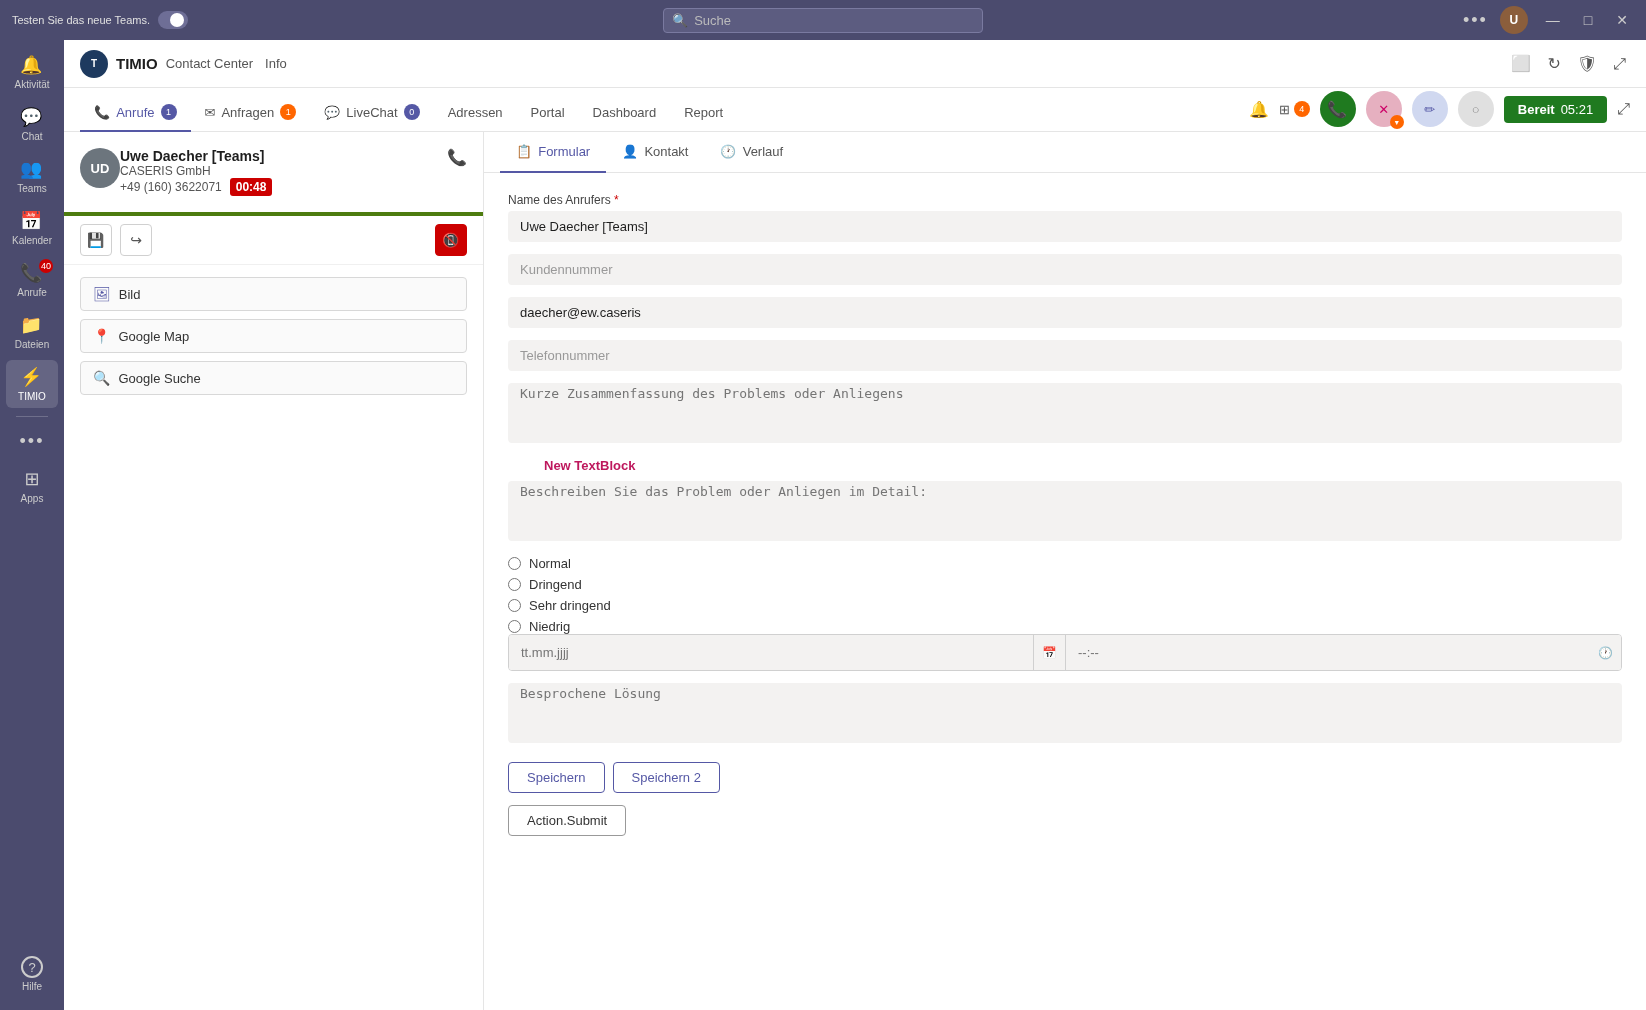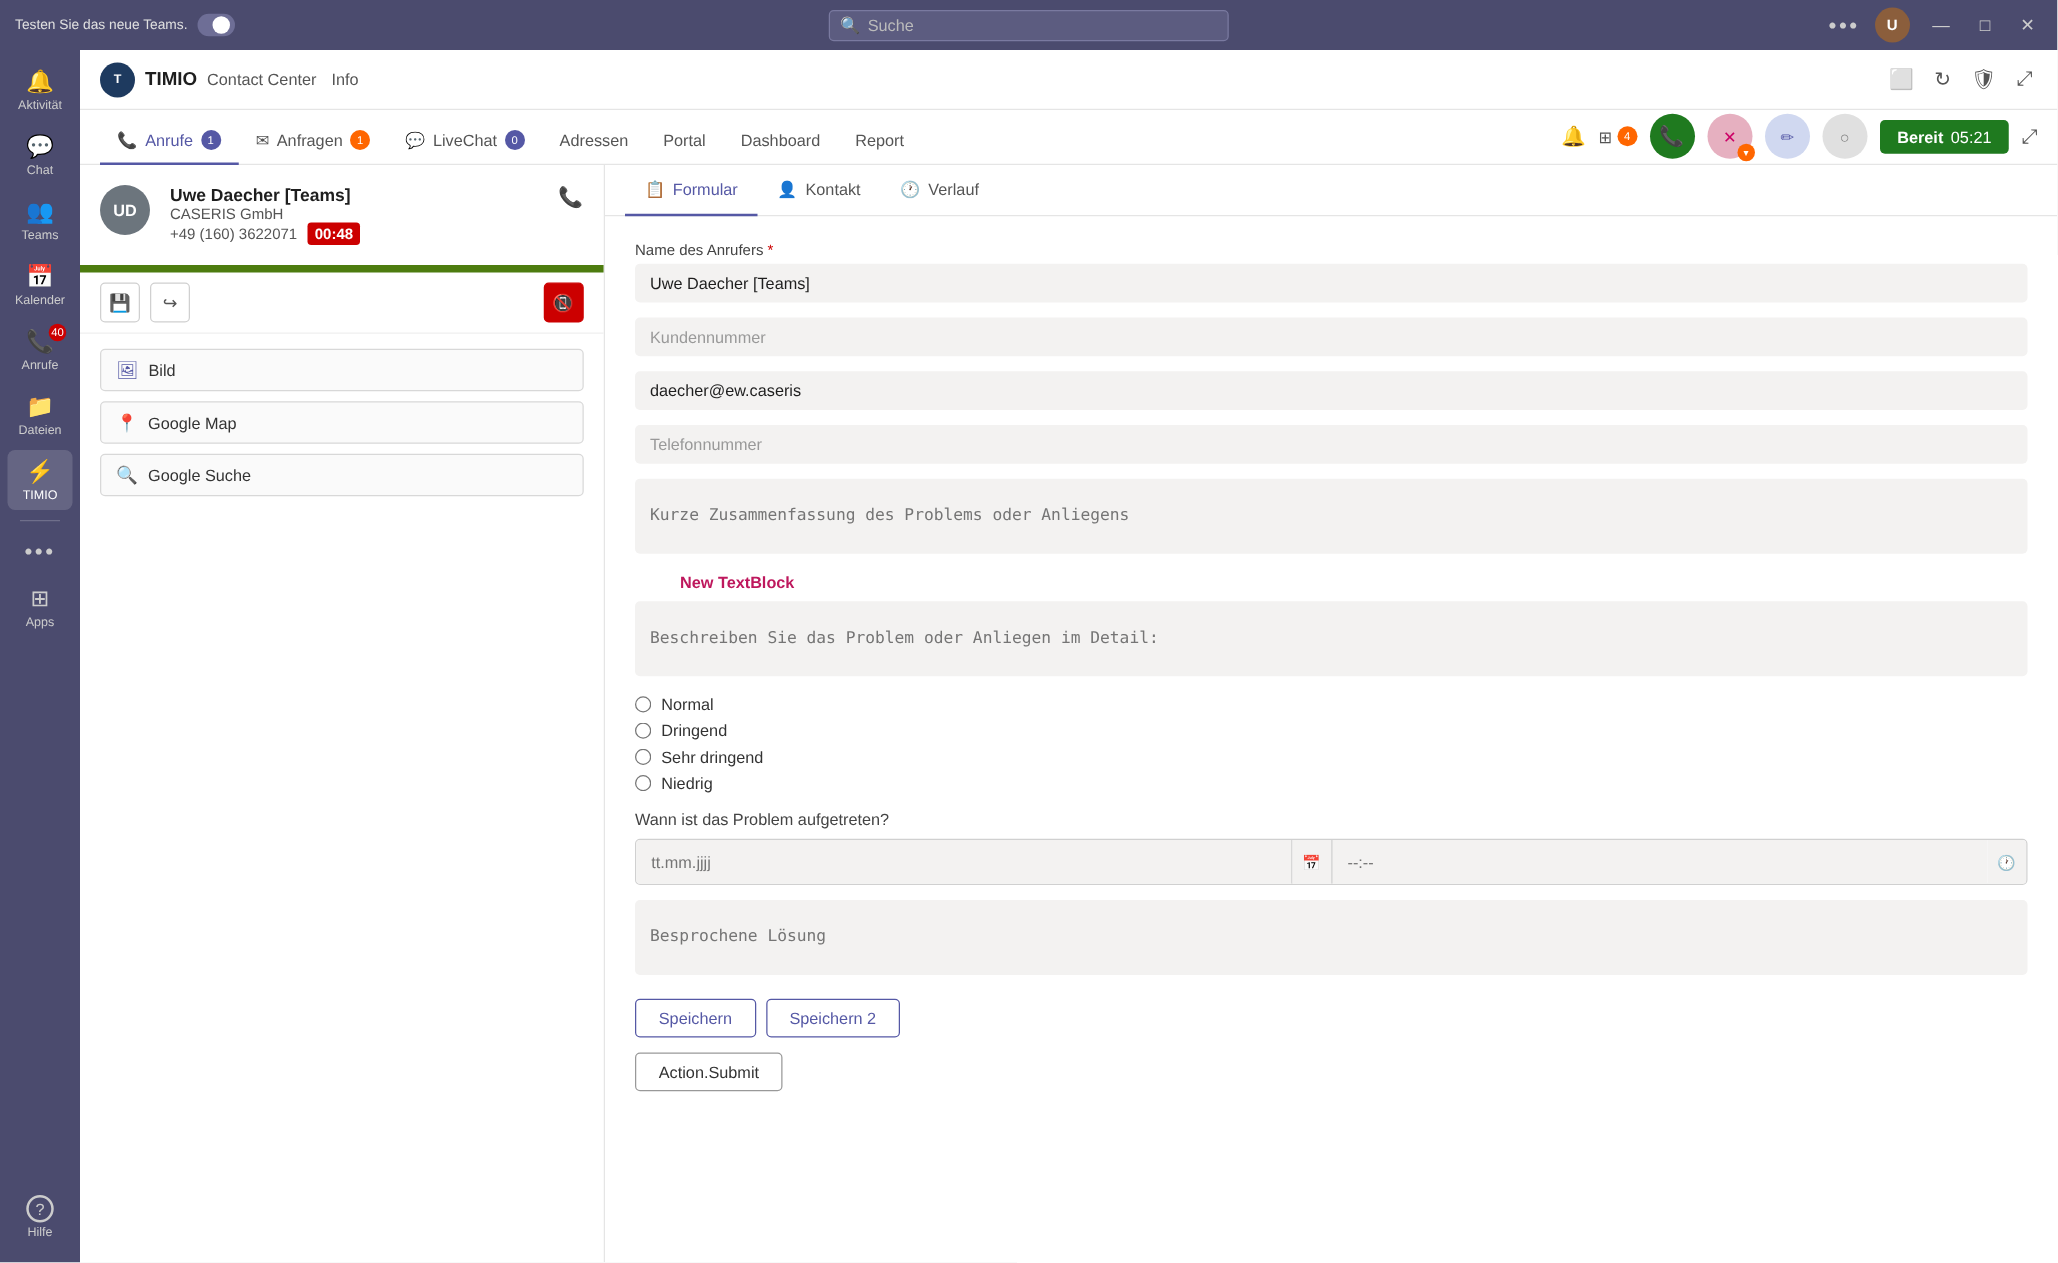--- a/index.html
+++ b/index.html
@@ -254,22 +254,22 @@
       background: #fff;
       border-right: 1px solid #e5e5e5;
       display: flex;
       flex-direction: column;
       overflow-y: auto;
     }
     .caller-header {
       display: flex;
       align-items: flex-start;
       padding: 16px;
-      gap: 16px;
-      border-bottom: 6px solid #4d7c0f;
+      gap: 0;
+      border-bottom: 4px solid #4d7c0f;
     }
     .caller-avatar {
       width: 40px; height: 40px;
       border-radius: 50%;
       background: #6c757d;
       color: #fff;
       font-size: 13px;
       font-weight: 600;
       display: flex; align-items: center; justify-content: center;
       flex-shrink: 0;
@@ -390,21 +390,21 @@
       border: none;
       background: #f3f2f1;
       border-radius: 4px;
       font-size: 13px;
       color: #1e1e1e;
       outline: none;
     }
     .form-input::placeholder { color: #999; }
     .form-textarea {
       width: 100%;
-      padding: 22px 12px;
+      padding: 3px 12px;
       border: none;
       background: #f3f2f1;
       border-radius: 4px;
       font-size: 13px;
       color: #999;
       outline: none;
       resize: none;
       height: 60px;
     }
     .section-title {
@@ -710,21 +710,20 @@
             <label class="radio-item">
               <input type="radio" name="priority" value="sehr_dringend" style="">
               <span>Sehr dringend</span>
             </label>
             <label class="radio-item">
               <input type="radio" name="priority" value="niedrig" style="">
               <span>Niedrig</span>
             </label>
           </div>
 
-          <div class="question-label" style="margin-top:14px;">Wann ist das Problem aufgetreten?</div>
 
           <div class="date-time-wrapper">
             <input class="date-input-inner" type="text" placeholder="tt.mm.jjjj" style="">
             <span style="display:flex;align-items:center;padding:0 8px;color:#888;font-size:12px;background:#f3f2f1;">📅</span>
             <input class="time-input-inner" type="text" placeholder="--:--" style="border-left: 1px solid rgb(208, 208, 208);">
             <span style="display:flex;align-items:center;padding:0 8px;color:#888;font-size:12px;background:#f3f2f1;">🕐</span>
           </div>
 
           <div class="form-group">
             <textarea class="form-textarea" placeholder="Besprochene Lösung" style=""></textarea>

